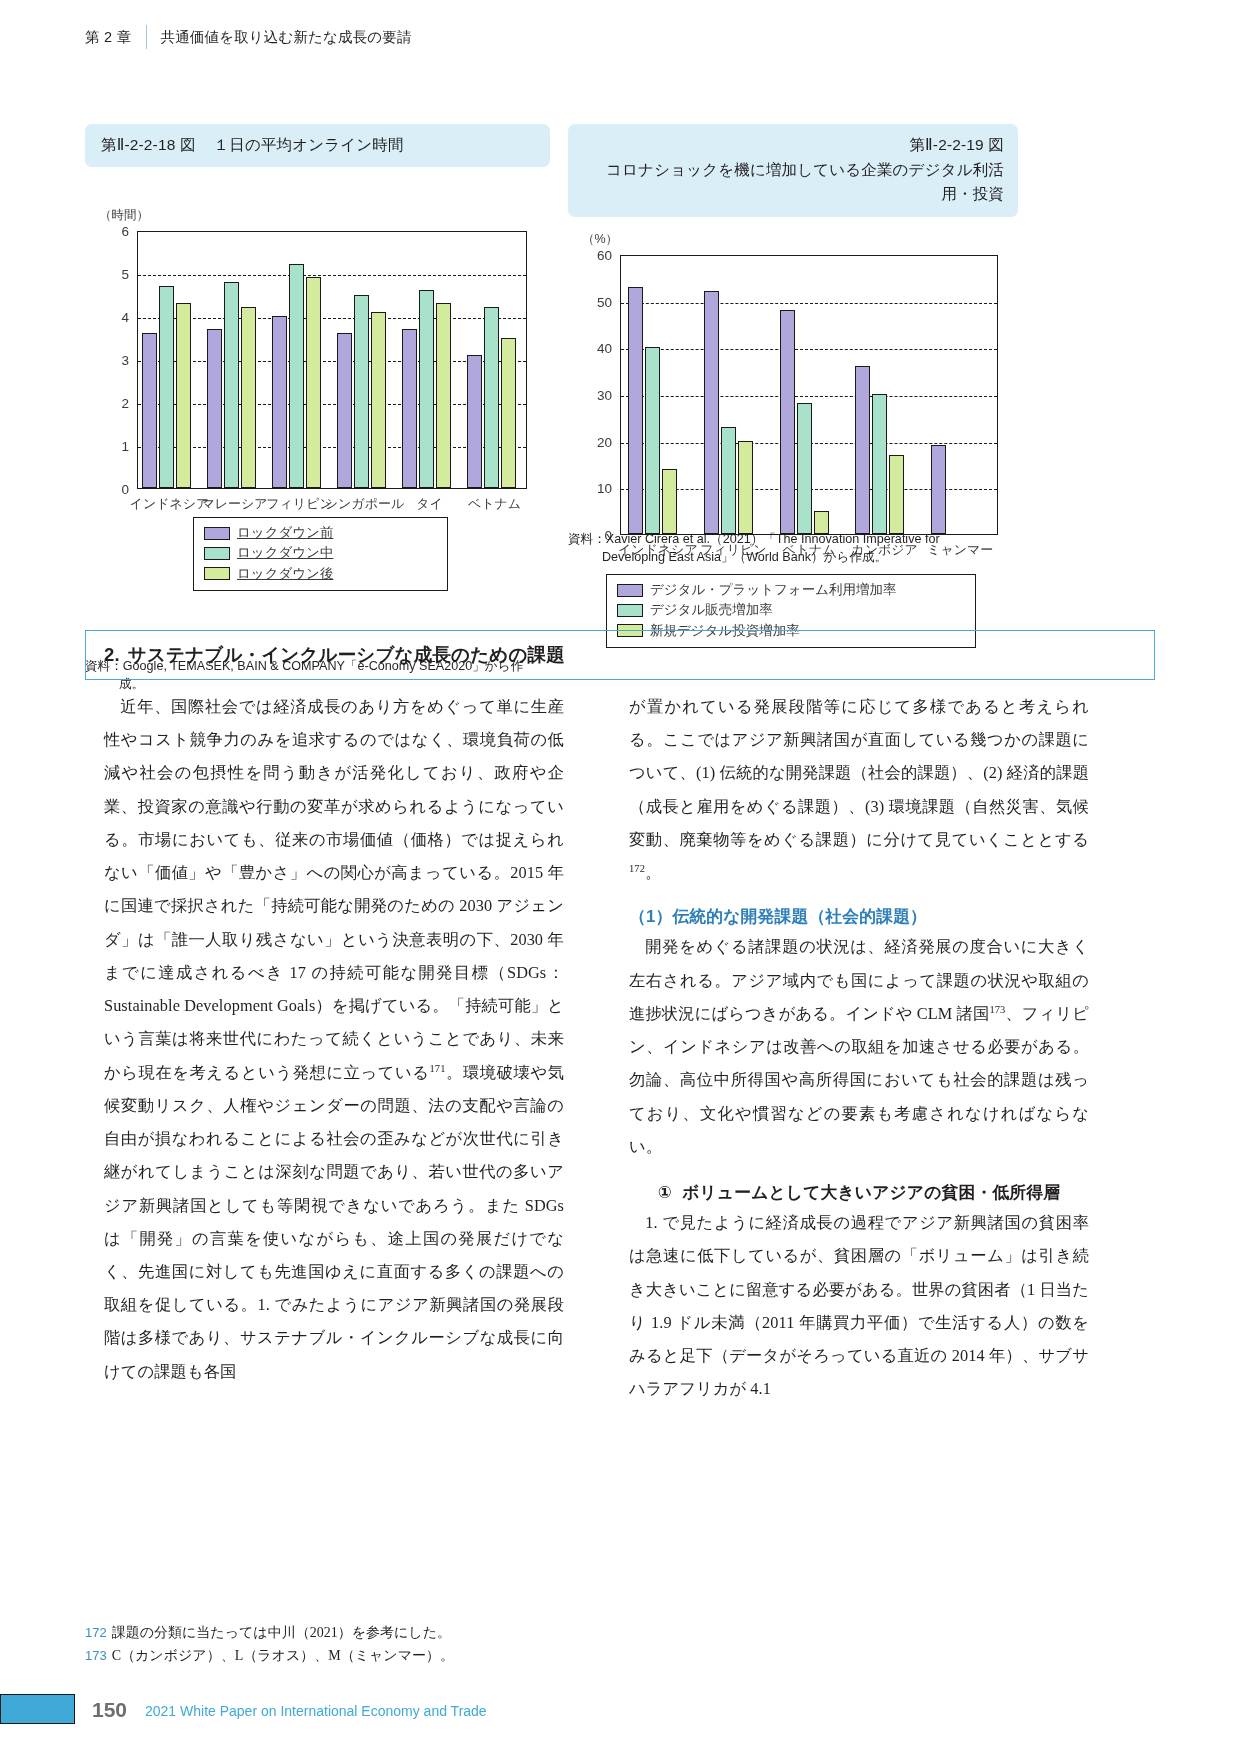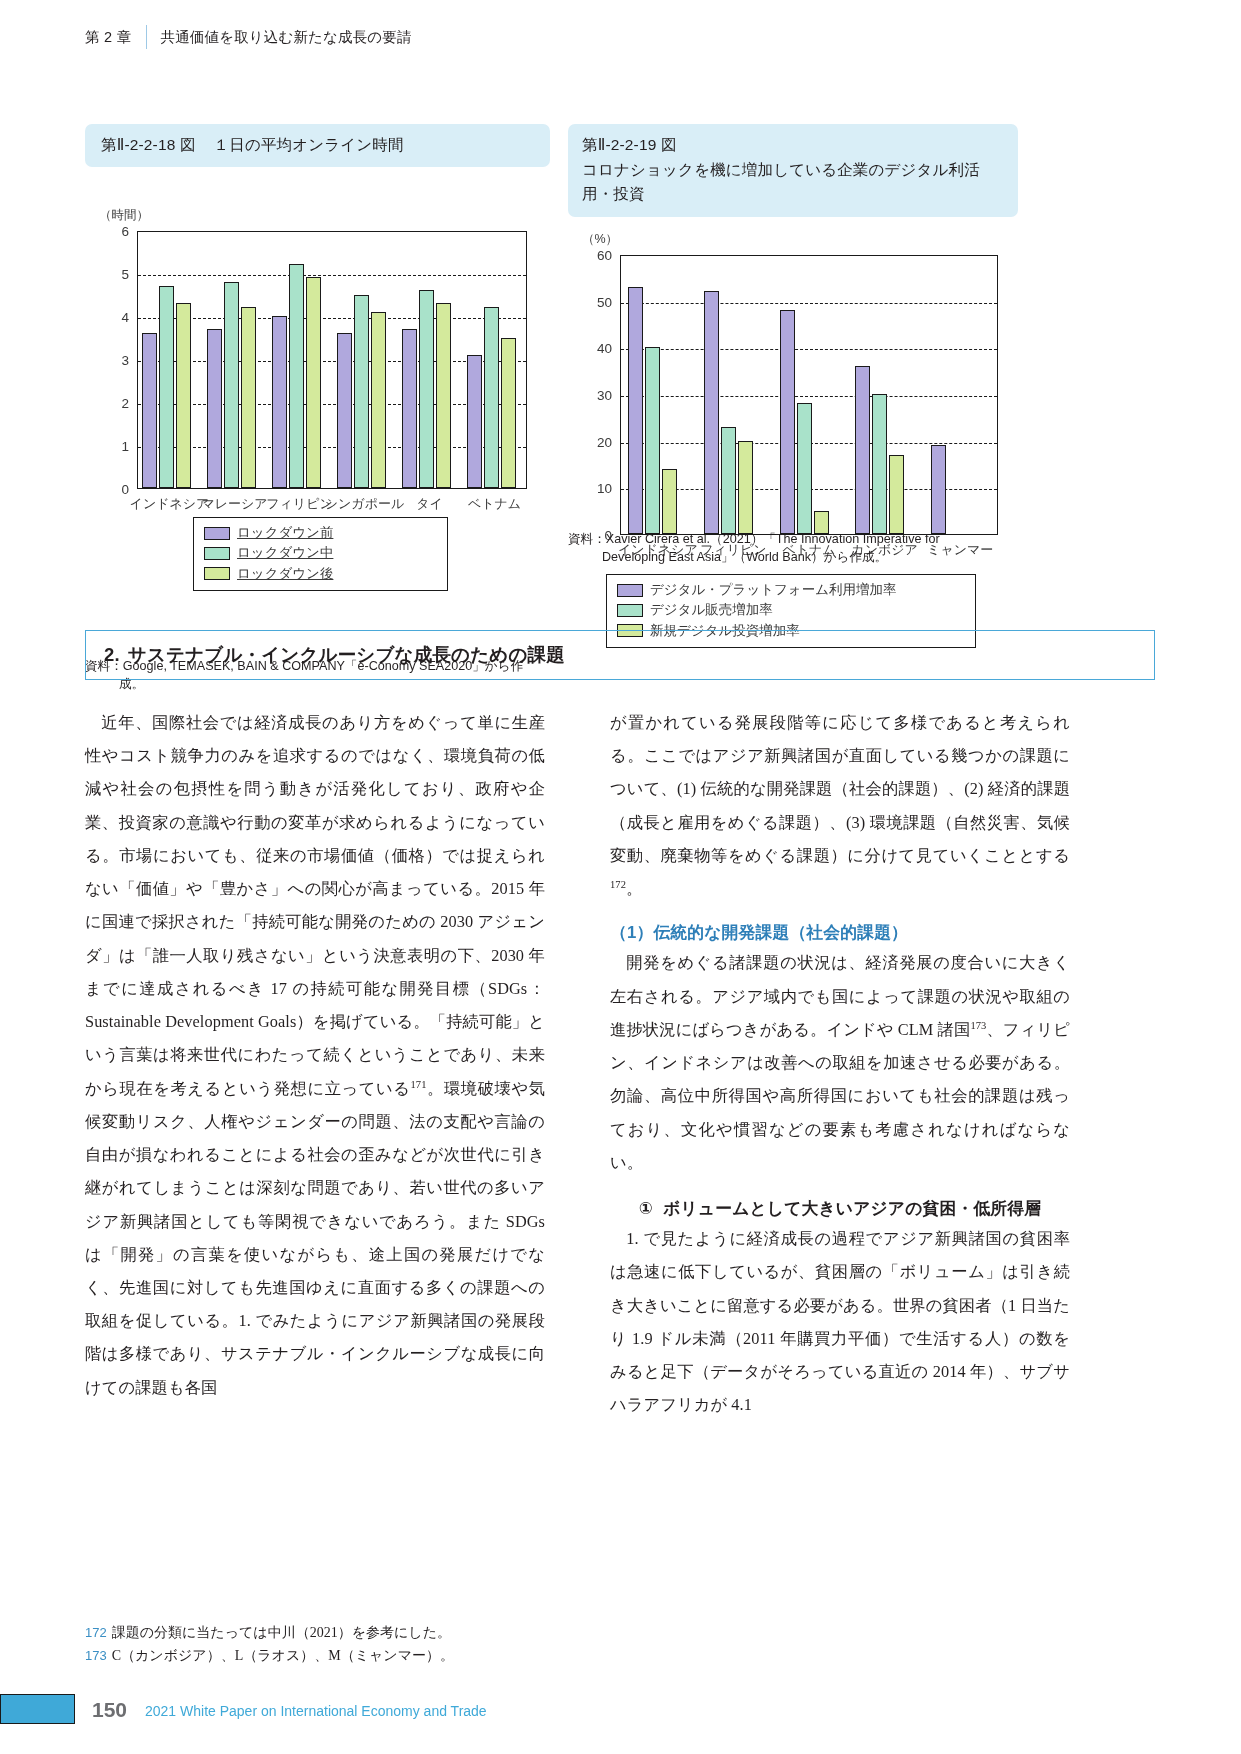--- a/index.html
+++ b/index.html
@@ -40,21 +40,21 @@
     background:#d9eef7;
     border-radius:7px;
     padding:9px 16px 10px 16px;
     font-family:"Liberation Sans","DejaVu Sans",sans-serif;
     font-size:15.5px;
     line-height:1.55;
     color:#231f20;
     letter-spacing:.01em;
   }
   .fig-title .tnum{ margin-right:18px; }
-  #fig-right .fig-title{ padding:9px 14px 11px 14px; }
+  #fig-right .fig-title{ padding:9px 14px 11px 30px;text-align:right; }
   #fig-right .fig-title .tnum{ display:block; margin:0 0 1px 0; }
 
   .chart-area{ position:relative; }
 
   .axis-unit{
     font-family:"Liberation Sans","DejaVu Sans",sans-serif;
     font-size:12.5px; color:#3a3a3a;
     position:absolute;
   }
 
@@ -117,21 +117,21 @@
     position:absolute; left:85px; top:630px; width:1070px;
     border:1.3px solid #4aa8d8;
     padding:11px 18px 12px 18px;
     font-family:"Liberation Sans","DejaVu Sans",sans-serif;
     font-size:18.5px; font-weight:bold; color:#231f20; letter-spacing:.01em;
   }
   .sec-head .num{ margin-right:8px; }
 
   
   .cols{ position:absolute; left:85px; top:690px; width:1070px; }
-  .col{ position:absolute; top:16px; width:460px; }
+  .col{ position:absolute; top:0; width:460px;margin-left:19px; }
   .col-l{ left:0; }
   .col-r{ left:525px; }
 
   p.bt{
     margin:0;
     font-family:"Liberation Serif","DejaVu Serif",serif;
     font-size:16.3px;
     line-height:2.04;
     text-align:justify;
     text-justify:inter-ideograph;

